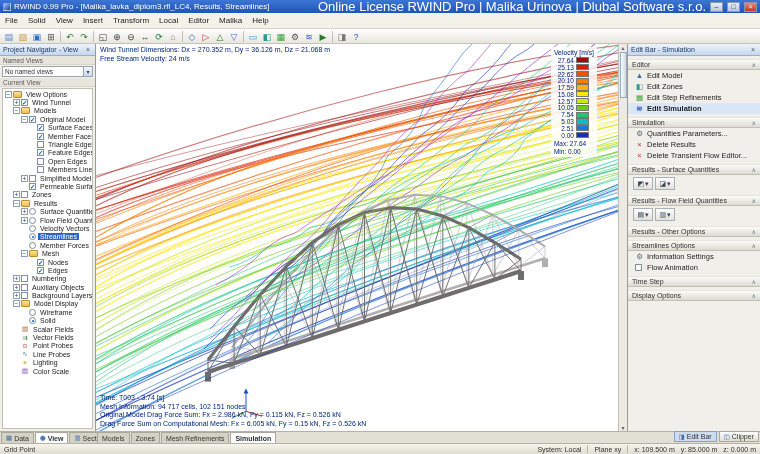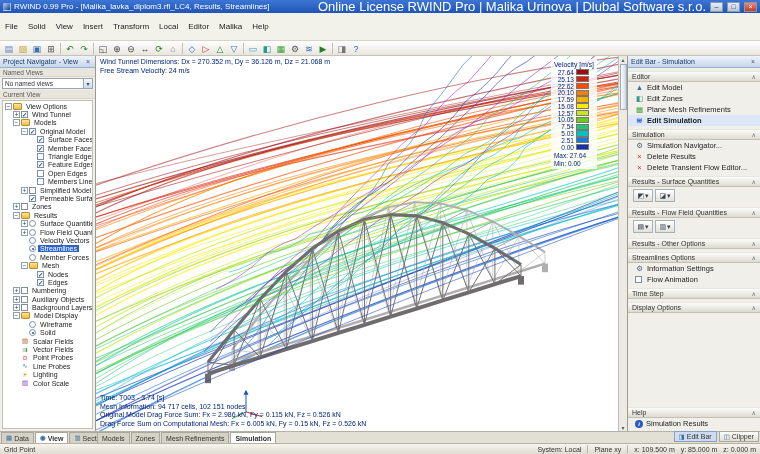--- a/index.html
+++ b/index.html
@@ -5,21 +5,21 @@
 *{box-sizing:border-box;margin:0;padding:0}
 html,body{width:760px;height:454px}
 body{font-family:"Liberation Sans",sans-serif;overflow:hidden;background:#ece9e2;font-size:9px}
 .window{width:760px;height:454px;display:flex;flex-direction:column}
 .titlebar{height:13px;background:linear-gradient(#3d76d6,#1f55b5);color:#fff;display:flex;align-items:center;padding:0 3px;font-size:8px;gap:3px;flex:none}
 .app-icon{width:8px;height:8px;background:linear-gradient(135deg,#9ec3f5,#1a3f90);border:1px solid rgba(255,255,255,.4);flex:none}
 .title-text{white-space:nowrap;overflow:hidden}
 .license{margin-left:auto;white-space:nowrap;font-size:13px}
 .winbtn{width:13px;height:10px;background:linear-gradient(#e8eef8,#b8c6dd);color:#234;border:1px solid #8899aa;font-size:7px;line-height:8px;text-align:center;margin-left:1px;flex:none}
 .winbtn.close{background:linear-gradient(#e88a7a,#c23a2a);color:#fff}
-.menubar{height:28px;background:#f2f1ea;border-bottom:1px solid #d6d4c8;display:flex;align-items:flex-start;font-size:8px;color:#222;flex:none}
+.menubar{height:16px;background:#f2f1ea;border-bottom:1px solid #d6d4c8;display:flex;align-items:flex-start;font-size:8px;color:#222;flex:none}
 .menu-item{padding:0 5px;height:100%;display:flex;align-items:center}
 .toolbar{height:15px;background:linear-gradient(#fefefe,#e8e6de);border-bottom:1px solid #c6c4b8;display:flex;align-items:center;padding:0 2px;flex:none}
 .tb-btn{width:14px;height:13px;font-size:9px;line-height:12px;text-align:center;border:1px solid transparent;border-radius:1px;flex:none}
 .tb-sep{width:1px;height:11px;background:#c2c0b4;margin:0 2px;flex:none}
 .main{flex:1;display:flex;min-height:0}
 .navigator{width:96px;flex:none;background:#f0efe9;border-right:1px solid #9a9a92;display:flex;flex-direction:column}
 .panel-header{height:12px;flex:none;background:linear-gradient(#eef4fc,#c6d6ec);border-bottom:1px solid #9ab0c8;display:flex;align-items:center;padding:0 3px;font-size:7px;color:#1c3a66;white-space:nowrap;overflow:hidden}
 .panel-close{margin-left:auto;font-size:7px;color:#456;width:8px;text-align:center;flex:none}
 .caption{font-size:6.5px;color:#555;padding:1px 3px;background:#e8e6dc;border-bottom:1px solid #d8d6ca;height:9px;flex:none}
 .combo{height:11px;margin:1px 2px;background:#fff;border:1px solid #98a4b4;display:flex;align-items:center;font-size:6.5px;padding-left:2px;color:#333;flex:none}
@@ -517,35 +517,35 @@
             <div class="eb-item">
               <span class="eb-ico" style="color: rgb(58, 110, 165);">▲</span>
               <span>Edit Model</span>
             </div>
             <div class="eb-item">
               <span class="eb-ico" style="color: rgb(42, 154, 138);">◧</span>
               <span>Edit Zones</span>
             </div>
             <div class="eb-item">
               <span class="eb-ico" style="color: rgb(58, 160, 58);">▦</span>
-              <span>Plane Mesh Refinements</span>
+              <span>Edit Step Refinements</span>
             </div>
             <div class="eb-item active">
               <span class="eb-ico" style="color: rgb(42, 91, 196);">≋</span>
               <span>Edit Simulation</span>
             </div>
           </div>
           <div class="eb-group">
             <div class="eb-header">
               <span>Simulation</span>
               <span class="chev">∧</span>
             </div>
             <div class="eb-item">
               <span class="eb-ico" style="color: rgb(90, 106, 122);">⚙</span>
-              <span>Simulation Navigator...</span>
+              <span>Quantities Parameters...</span>
             </div>
             <div class="eb-item">
               <span class="eb-ico" style="color: rgb(192, 48, 48);">×</span>
               <span>Delete Results</span>
             </div>
             <div class="eb-item">
               <span class="eb-ico" style="color: rgb(192, 48, 48);">×</span>
               <span>Delete Transient Flow Editor...</span>
             </div>
           </div>
@@ -604,30 +604,20 @@
           <div class="eb-group">
             <div class="eb-header">
               <span>Time Step</span>
               <span class="chev">∧</span>
             </div>
           </div>
           <div class="eb-group">
             <div class="eb-header">
               <span>Display Options</span>
               <span class="chev">∧</span>
-            </div>
-          </div>
-          <div class="eb-group bottom">
-            <div class="eb-header">
-              <span>Help</span>
-              <span class="chev">∧</span>
-            </div>
-            <div class="eb-item">
-              <span class="info-badge">i</span>
-              <span>Simulation Results</span>
             </div>
           </div>
         </div>
     </div>
   </div>
 
   <div class="tabsrow">
     <div class="nav-tabs">
         <div class="tab">
           <span class="tab-ico">▦</span>

